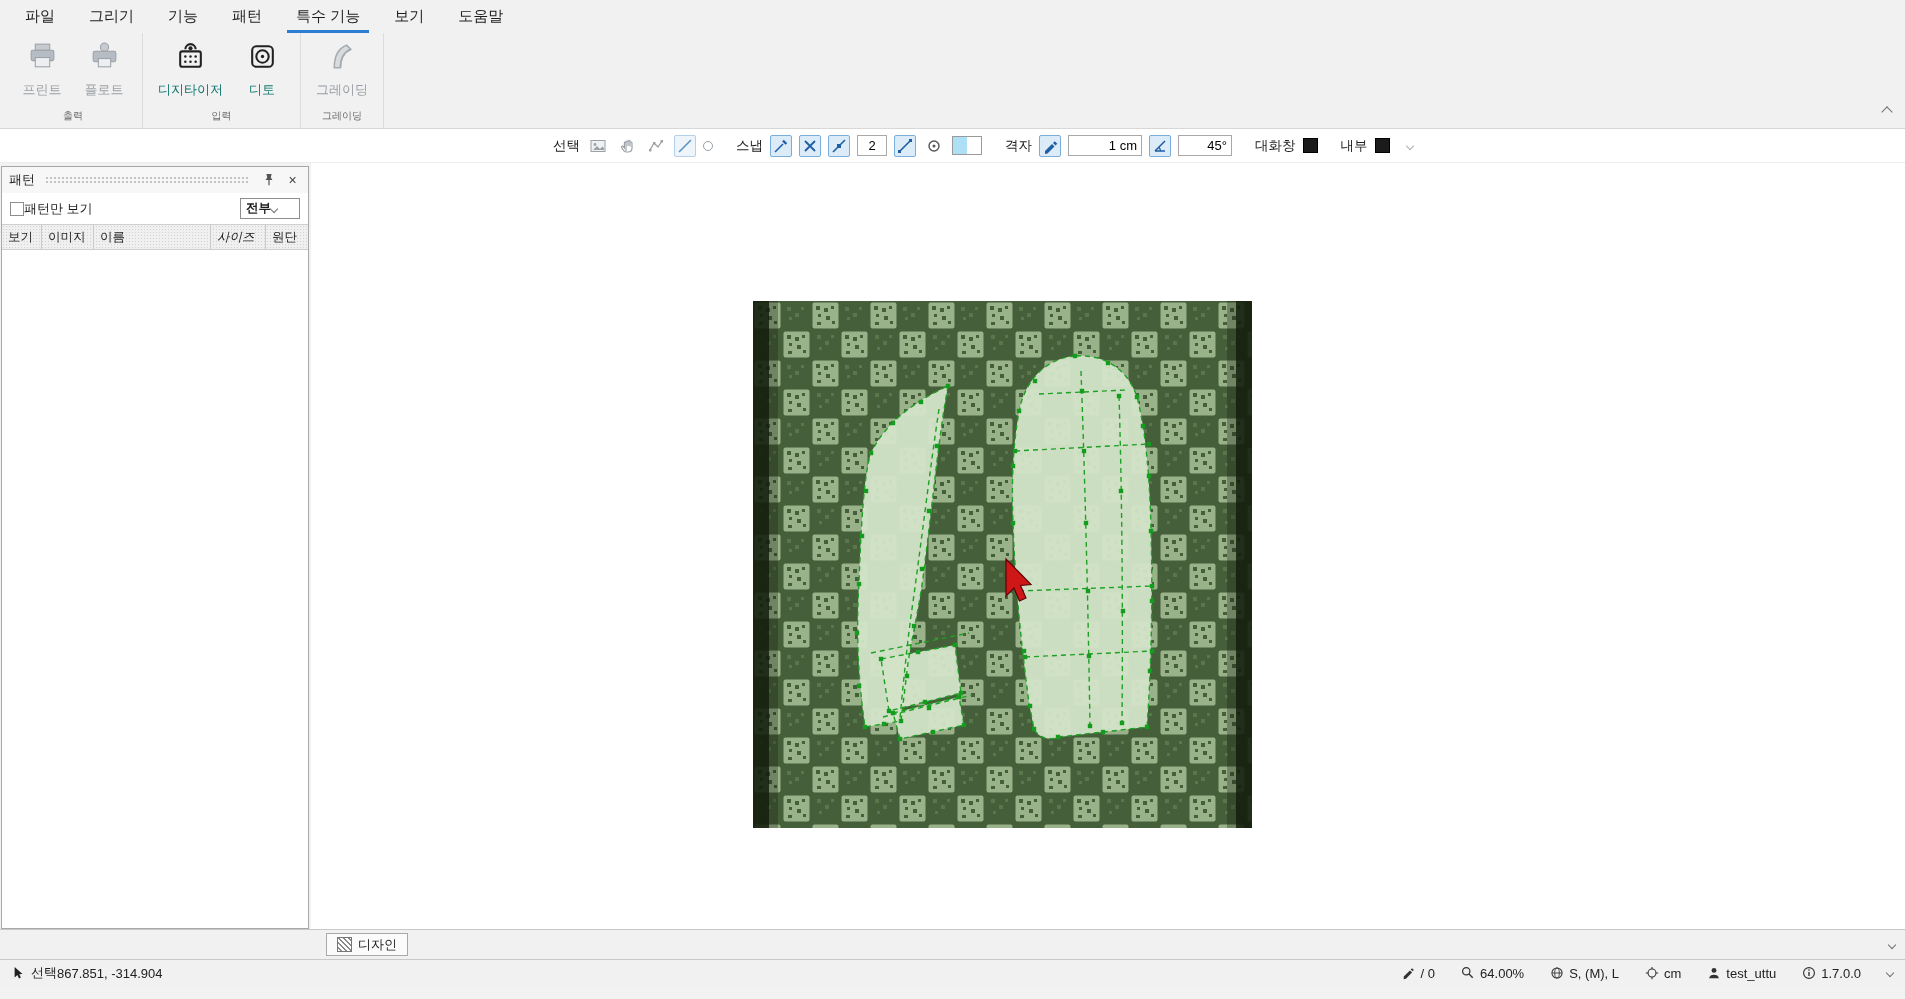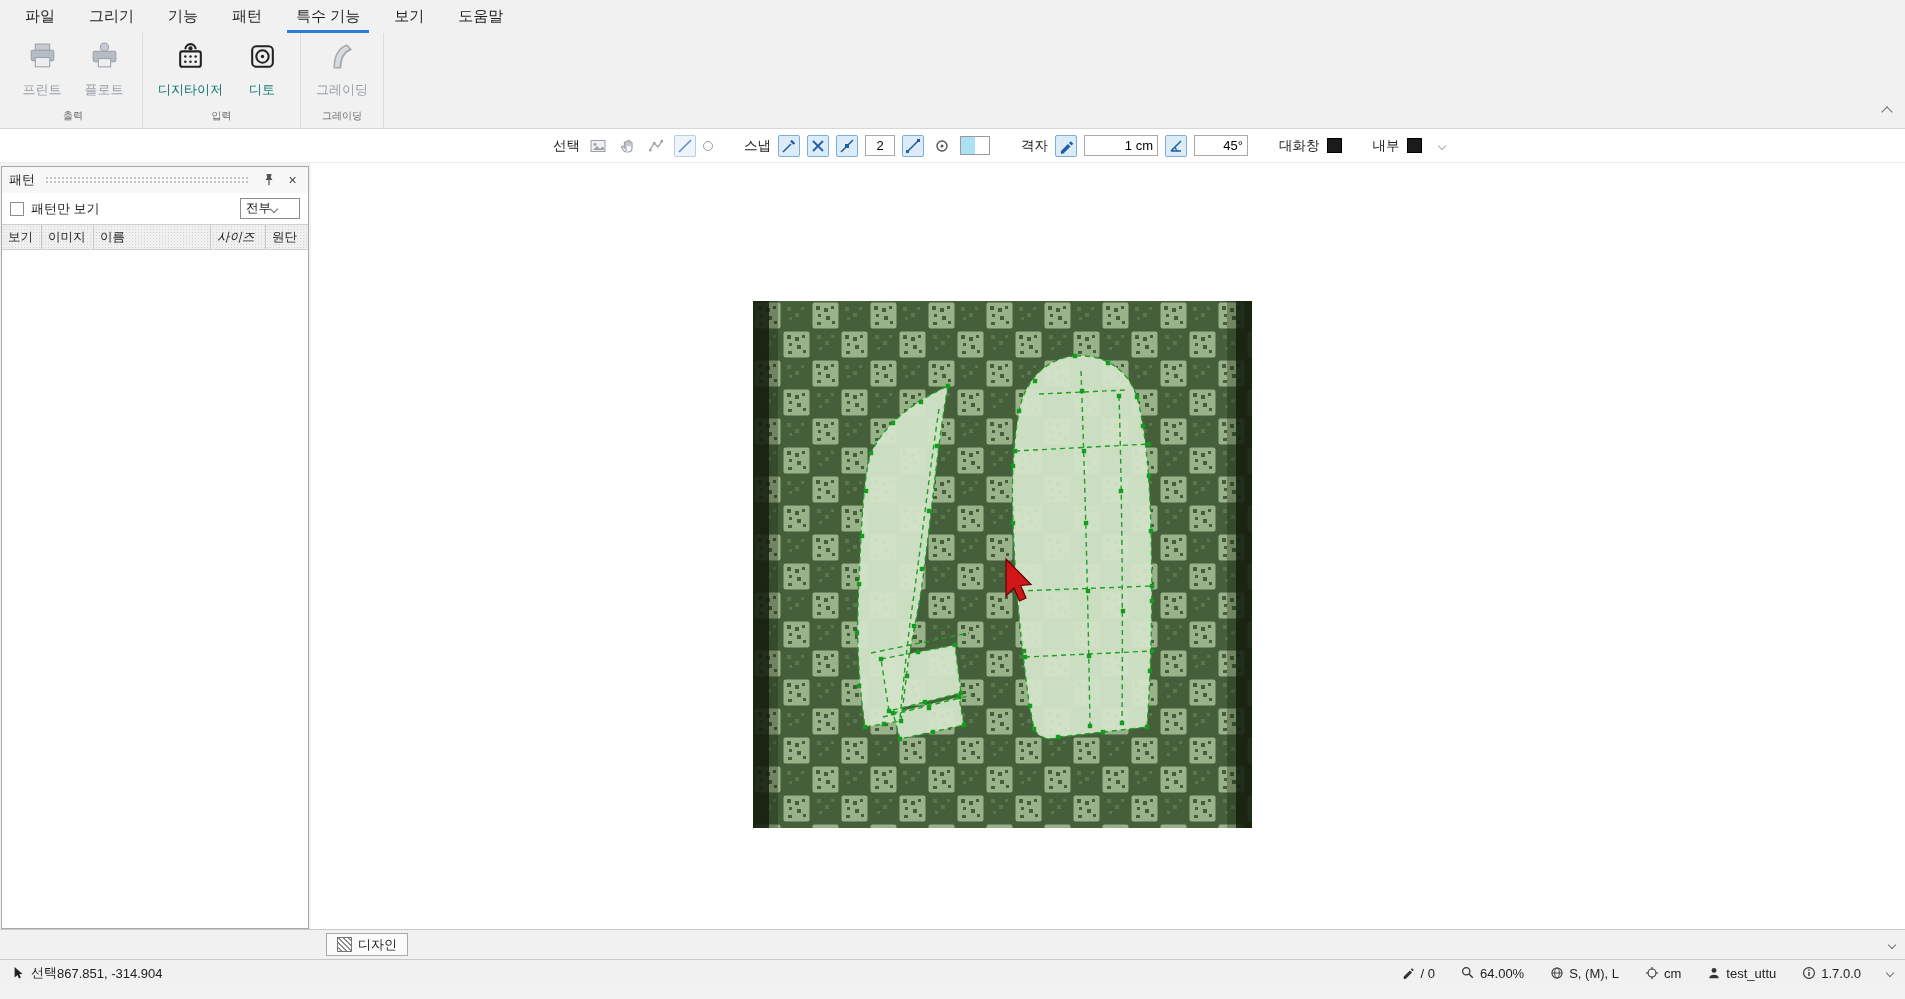--- a/index.html
+++ b/index.html
@@ -21,21 +21,21 @@
   .rbtn.disabled .rlabel{color:#9aa0a6;}
   .rgname{font-size:10px;color:#6b6b6b;text-align:center;padding:2px 0 5px;}
   .ribbon-collapse{position:absolute;right:14px;bottom:8px;}
 
   .chev{display:inline-block;width:7px;height:7px;border-right:1.6px solid #707070;border-bottom:1.6px solid #707070;transform:rotate(45deg);}
   .chev.up{transform:rotate(-135deg);}
   .chev.small{width:5px;height:5px;}
 
   
   .toolbar2{position:absolute;top:129px;left:0;right:0;height:33px;background:#ffffff;border-bottom:1px solid #ededed;display:flex;align-items:center;gap:7px;font-size:13.5px;color:#222;z-index:4;}
-  .tlabel{margin-left:24px;white-space:nowrap;}
+  .tlabel{margin-left:16px;white-space:nowrap;}
   .tlabel.first{margin-left:553px;}
   .ticon{width:22px;height:22px;display:flex;align-items:center;justify-content:center;border-radius:2px;box-sizing:border-box;}
   .ticon svg{width:16px;height:16px;}
   .ticon.blue{background:#dcebf8;border:1px solid #7aadd9;}
   .ticon.soft{background:#edf4fa;border:1px solid #b4cfe6;}
   .dotmark{width:8px;height:8px;border:1.4px solid #9aa0a6;border-radius:50%;}
   .tinput{height:21px;border:1px solid #a9a9a9;font-size:13px;font-family:inherit;background:#fff;box-sizing:border-box;padding:0 4px;}
   .w28{width:30px;text-align:center;}
   .w72{width:74px;text-align:right;}
   .w52{width:54px;text-align:right;}
@@ -45,24 +45,24 @@
   
   .canvas{position:absolute;left:311px;top:163px;right:0;bottom:57px;background:#ffffff;overflow:hidden;}
   .mat{position:absolute;left:442px;top:138px;}
 
   
   .panel{position:absolute;left:1px;top:166px;width:308px;bottom:57px;background:#fff;border:1px solid #a8a8a8;display:flex;flex-direction:column;box-sizing:border-box;z-index:3;}
   .phead{height:26px;display:flex;align-items:center;padding:0 7px;gap:7px;background:#f7f7f7;}
   .ptitle{font-size:13px;}
   .pgrip{flex:1;height:9px;margin:0 3px;background-image:radial-gradient(#c3c3c3 1px,transparent 1px);background-size:4px 4px;}
   .pbtn{width:17px;height:17px;display:flex;align-items:center;justify-content:center;color:#444;font-size:14px;cursor:default;}
-  .pfilter{height:31px;display:flex;align-items:center;gap:7px;padding:0 8px;}
+  .pfilter{height:31px;display:flex;align-items:center;padding:0 8px;}
   .pcheck{width:14px;height:14px;border:1px solid #8d8d8d;background:#fff;box-sizing:border-box;}
   .pflabel{font-size:13px;}
-  .pselect{margin-left:auto;width:60px;height:21px;border:1px solid #8d8d8d;display:flex;align-items:center;padding:0 5px;font-size:12.5px;background:#fff;box-sizing:border-box;}
+  .pselect{margin-left:auto;width:60px;height:21px;border:1px solid #8d8d8d;display:flex;align-items:center;padding:0 5px;font-size:12.5px;background:#fff;box-sizing:border-box;font-weight:bold;}
   .pthead{display:flex;height:24px;background-color:#f0f0f0;background-image:radial-gradient(#d2d2d2 .8px,transparent .8px);background-size:3px 3px;border-top:1px solid #cfcfcf;border-bottom:1px solid #cfcfcf;font-size:12.5px;color:#222;}
   .pth{display:flex;align-items:center;padding:0 6px;border-right:1px solid #c9c9c9;box-sizing:border-box;white-space:nowrap;}
   .c0{width:40px;}.c1{width:52px;}.c2{width:117px;}.c3{width:55px;font-style:italic;}.c4{flex:1;border-right:none;}
   .pbody{flex:1;background:#fff;}
 
   
   .tabstrip{position:absolute;left:0;right:0;bottom:27px;height:30px;background:#f1f1f1;border-top:1px solid #c9c9c9;display:flex;align-items:center;box-sizing:border-box;z-index:4;}
   .dtab{margin-left:326px;height:23px;display:flex;align-items:center;gap:6px;padding:0 10px;background:#fbfbfb;border:1px solid #a9a9a9;font-size:13px;box-sizing:border-box;}
   .hatch{width:13px;height:13px;border:1px solid #777;background:repeating-linear-gradient(45deg,#ffffff 0 2px,#8a8a8a 2px 3.5px);}
   .strip-end{margin-left:auto;margin-right:10px;display:flex;align-items:center;}

